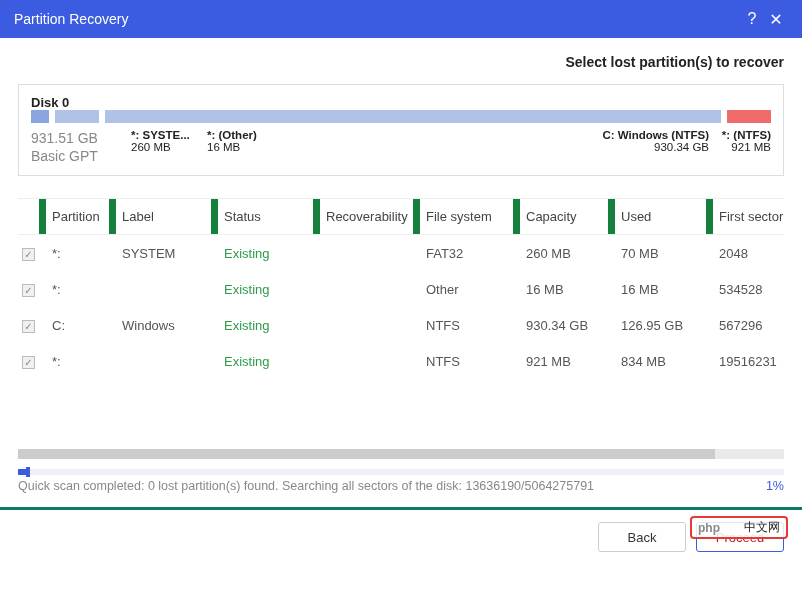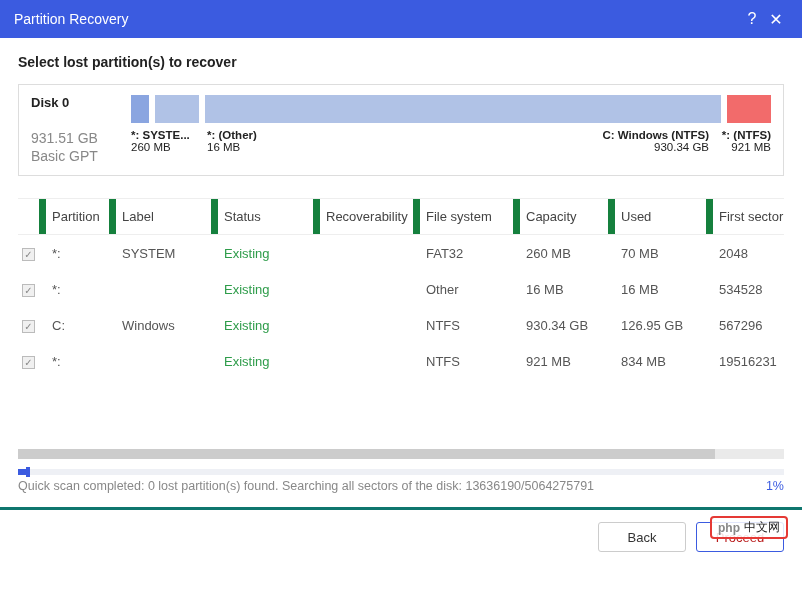--- a/index.html
+++ b/index.html
@@ -1,23 +1,23 @@
 <!DOCTYPE html>
 <html><head>
   <meta charset="utf-8">
   <style>
     * { margin: 0; padding: 0; box-sizing: border-box; font-family: "Segoe UI", Arial, sans-serif; }
     body { width: 802px; height: 593px; background: #fff; overflow: hidden; }
     .titlebar { background: #3b5be0; color: #fff; height: 38px; display: flex; align-items: center; padding: 0 14px; font-size: 14px; }
     .titlebar-title { flex: 1; font-weight: 400; }
     .titlebar-ctrl { width: 24px; text-align: center; font-size: 16px; cursor: pointer; }
     .content { padding: 16px 18px 0 18px; }
-    .subtitle { font-weight: 700; font-size: 14px; color: #222; margin-bottom: 14px; }
+    .subtitle { font-weight: 700; font-size: 14px; color: #222; margin-bottom: 14px; text-align: right; }
     .disk-card { border: 1px solid #ddd; padding: 10px 12px; }
-    .disk-bar { display: flex; align-items: stretch; height: 28px; gap: 0; margin-bottom: 6px; }
+    .disk-bar { display: flex; align-items: stretch; height: 28px; gap: 0; margin-bottom: 6px; flex-direction: column; }
     .disk-info { width: 100px; }
     .disk-name { font-weight: 700; font-size: 13px; color: #222; }
     .disk-meta { font-size: 14px; color: #888; line-height: 1.3; }
     .seg-wrap { display: flex; flex: 1; gap: 6px; }
     .seg { background: #b0c2e6; }
     .seg.tiny1 { width: 18px; background: #8aa5e0; }
     .seg.tiny2 { width: 44px; }
     .seg.big { flex: 1; }
     .seg.red { width: 44px; background: #f26b6b; }
     .disk-labels { display: flex; }
@@ -54,21 +54,21 @@
     .progress-fill { position: absolute; left: 0; top: 0; bottom: 0; width: 1%; background: #3b5be0; }
     .progress-knob { position: absolute; left: 1%; top: -2px; width: 4px; height: 10px; background: #3b5be0; }
     .status-line { display: flex; font-size: 12.5px; color: #888; align-items: baseline; }
     .status-txt { flex: 1; }
     .status-pct { color: #3b5be0; font-weight: 400; }
     .footer { border-top: 3px solid #0f766e; margin-top: 14px; padding: 12px 18px; display: flex; justify-content: flex-end; gap: 10px; position: relative; }
     .btn { width: 88px; height: 30px; border: 1px solid #ccc; background: #fff; border-radius: 3px; font-size: 13px; color: #333; cursor: pointer; }
     .btn.primary { color: #b91c1c; border-color: #3b5be0; }
     .watermark { position: absolute; right: 14px; top: 6px; border: 2px solid #e53935; border-radius: 4px; padding: 1px 6px; background: rgba(255,255,255,0.85); display: flex; align-items: center; gap: 4px; font-size: 12px; font-weight: 700; }
     .wm-php { color: #888; }
-    .wm-cn { color: #222; font-weight: 400; }
+    .wm-cn { color: #222; font-weight: 400; margin-left: 20px; }
     .thead .cell:last-child { border-right: none; }
   </style>
 </head>
 <body>
 
 <div class="titlebar">
   <span class="titlebar-title">Partition Recovery</span>
   <span class="titlebar-ctrl">?</span>
   <span class="titlebar-ctrl">✕</span>
 </div>

